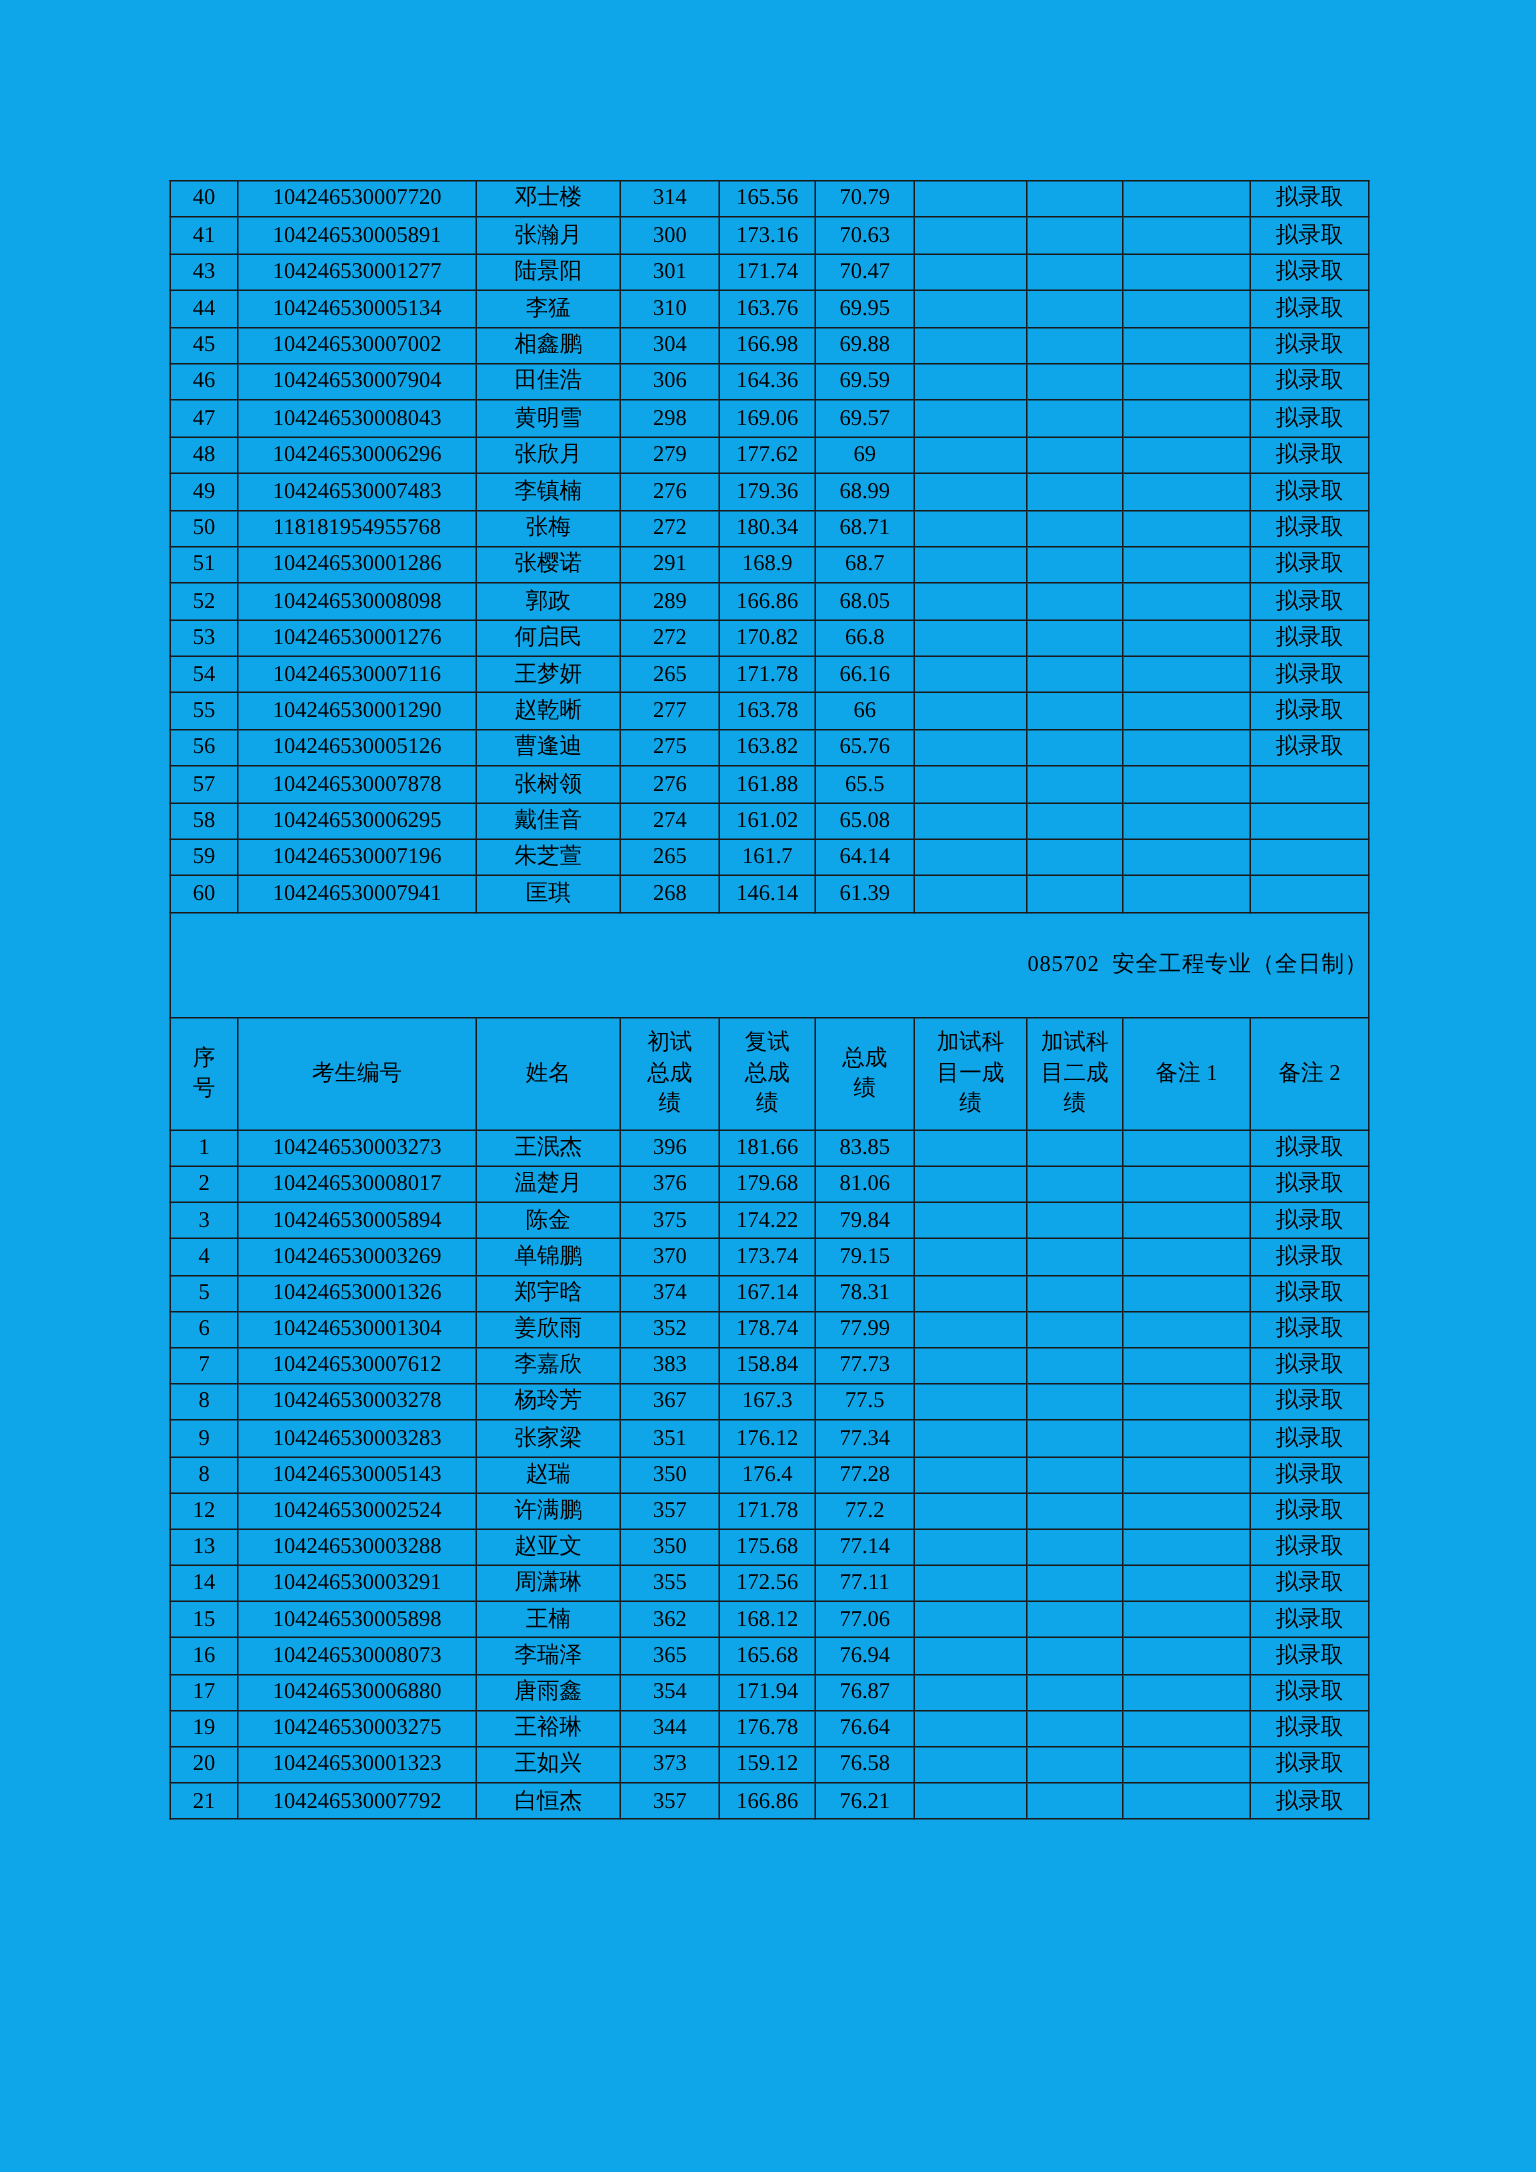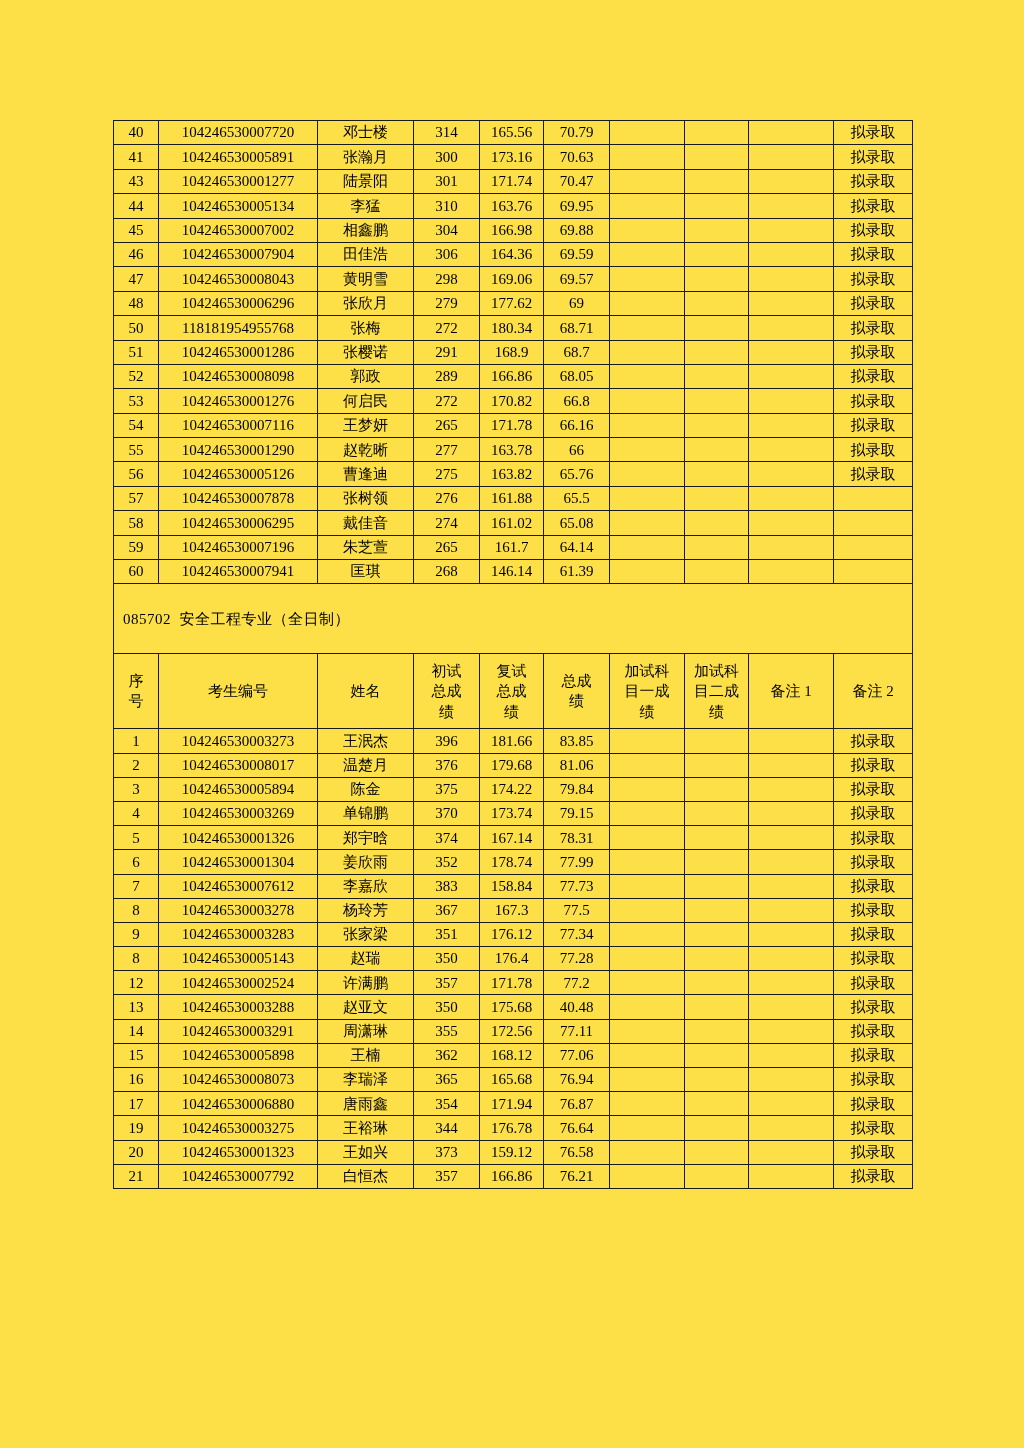--- a/index.html
+++ b/index.html
@@ -10,21 +10,21 @@
   body {
     width: 1024px;
     height: 1448px;
     font-family: "Liberation Serif", "DejaVu Serif", serif;
     color: #000000;
   }
   .page {
     position: relative;
     width: 1024px;
     height: 1448px;
-    background: #fde047;
+    background: #0ea5e9;
     overflow: hidden;
   }
   table.results {
     position: absolute;
     left: 113px;
     top: 120px;
     width: 799px;
     border-collapse: collapse;
     table-layout: fixed;
   }
@@ -38,21 +38,21 @@
     font-size: 15px;
     font-weight: normal;
     line-height: 1.1;
     overflow: hidden;
     white-space: nowrap;
   }
   tbody.section1-body tr { height: 24.4px; }
   tbody.section2-body tr { height: 24.2px; }
   tr.title-row td {
     height: 69px;
-    text-align: left;
+    text-align: right;
     padding-left: 9px;
     white-space: pre;
     letter-spacing: 0.5px;
   }
   tr.header-row th {
     height: 74px;
     white-space: pre-line;
     line-height: 1.35;
   }
 </style>
@@ -159,20 +159,32 @@
           <td></td>
           <td>拟录取</td>
         </tr>
         <tr>
           <td>48</td>
           <td>104246530006296</td>
           <td>张欣月</td>
           <td>279</td>
           <td>177.62</td>
           <td>69</td>
+          <td></td>
+          <td></td>
+          <td></td>
+          <td>拟录取</td>
+        </tr>
+        <tr>
+          <td>49</td>
+          <td>104246530007483</td>
+          <td>李镇楠</td>
+          <td>276</td>
+          <td>179.36</td>
+          <td>68.99</td>
           <td></td>
           <td></td>
           <td></td>
           <td>拟录取</td>
         </tr>
         <tr>
           <td>50</td>
           <td>118181954955768</td>
           <td>张梅</td>
           <td>272</td>
@@ -468,21 +480,21 @@
           <td></td>
           <td></td>
           <td>拟录取</td>
         </tr>
         <tr>
           <td>13</td>
           <td>104246530003288</td>
           <td>赵亚文</td>
           <td>350</td>
           <td>175.68</td>
-          <td>40.48</td>
+          <td>77.14</td>
           <td></td>
           <td></td>
           <td></td>
           <td>拟录取</td>
         </tr>
         <tr>
           <td>14</td>
           <td>104246530003291</td>
           <td>周潇琳</td>
           <td>355</td>

